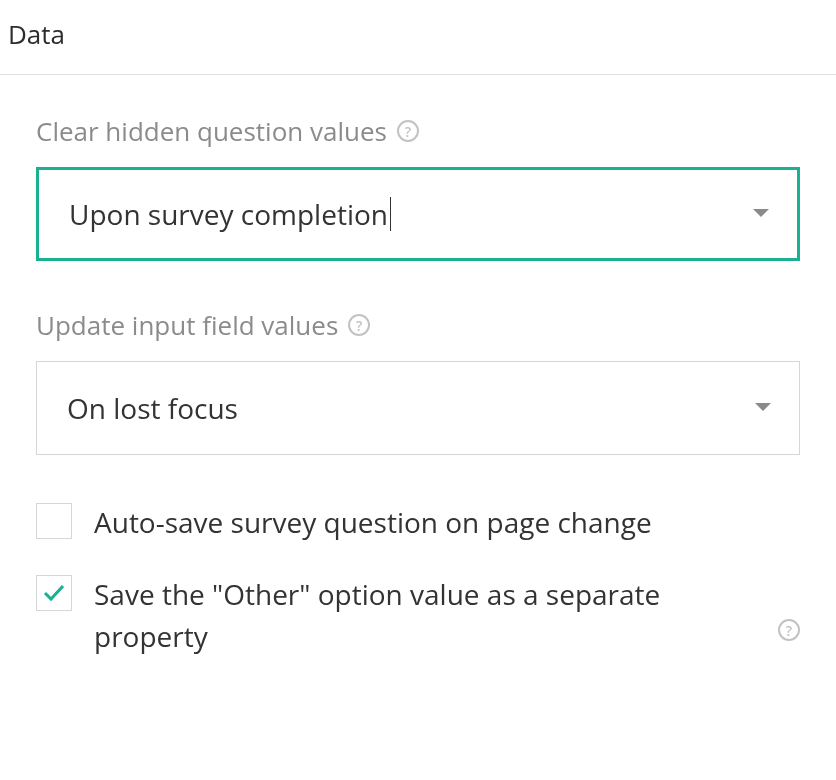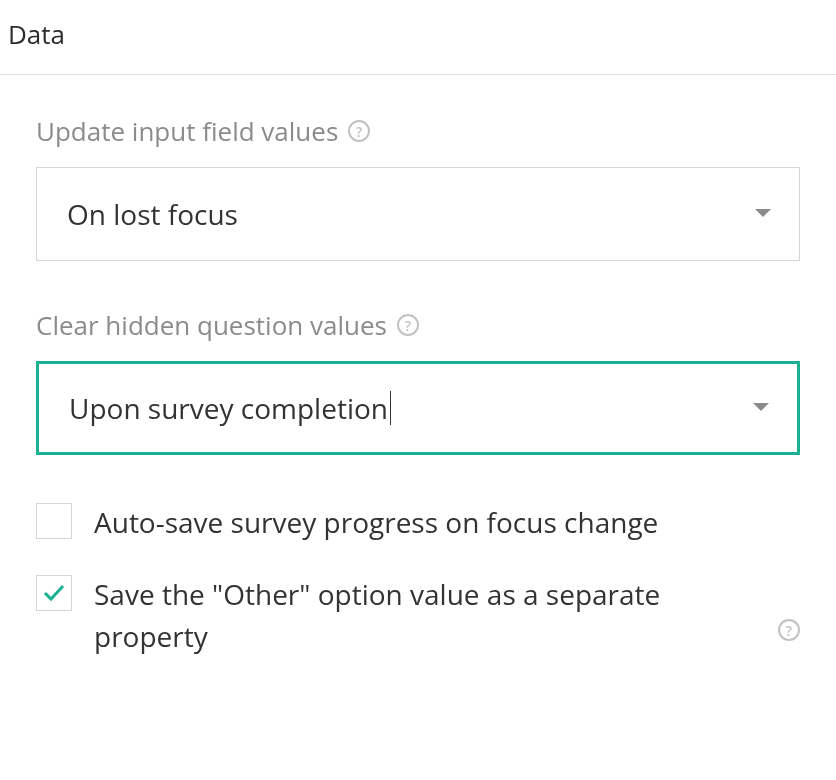--- a/index.html
+++ b/index.html
@@ -134,54 +134,54 @@
   </style>
 </head>
 <body>
 
 <div class="section-header">Data</div>
 
 <div class="form-area">
 
   <div class="field-group">
     <div class="field-label-row">
-      <span class="field-label">Update input field values</span>
-      <span class="help-icon"></span>
-    </div>
-    <div class="select">
-      <span class="select-value">On lost focus</span>
-      <span class="chevron-down">
-        <svg width="16" height="10" viewBox="0 0 16 10">
-            <path d="M0 0 L8 8 L16 0 Z"></path>
-          </svg>
-      </span>
-    </div>
-  </div>
-
-  <div class="field-group">
-    <div class="field-label-row">
       <span class="field-label">Clear hidden question values</span>
       <span class="help-icon"></span>
     </div>
     <div class="select active">
       <span class="select-value">Upon survey completion</span>
         <span class="caret-cursor"></span>
       <span class="chevron-down">
         <svg width="16" height="10" viewBox="0 0 16 10">
             <path d="M0 0 L8 8 L16 0 Z"></path>
           </svg>
       </span>
     </div>
   </div>
 
+  <div class="field-group">
+    <div class="field-label-row">
+      <span class="field-label">Update input field values</span>
+      <span class="help-icon"></span>
+    </div>
+    <div class="select">
+      <span class="select-value">On lost focus</span>
+      <span class="chevron-down">
+        <svg width="16" height="10" viewBox="0 0 16 10">
+            <path d="M0 0 L8 8 L16 0 Z"></path>
+          </svg>
+      </span>
+    </div>
+  </div>
+
   <div class="checkbox-row">
     <div class="checkbox">
       
     </div>
-    <span class="checkbox-label">Auto-save survey progress on focus change</span>
+    <span class="checkbox-label">Auto-save survey question on page change</span>
   </div>
 
   <div class="checkbox-row">
     <div class="checkbox checked">
       <svg width="24" height="20" viewBox="0 0 24 20">
           <polyline points="3,10 9,16 21,3"></polyline>
         </svg>
     </div>
     <span class="checkbox-label">Save the "Other" option value as a separate property</span>
     <span class="help-icon"></span>

